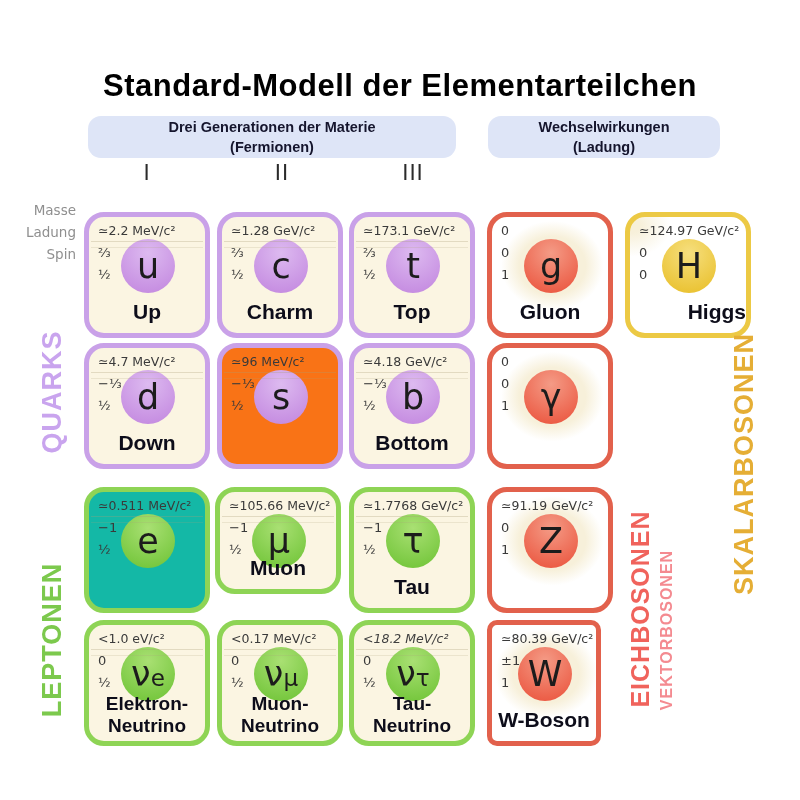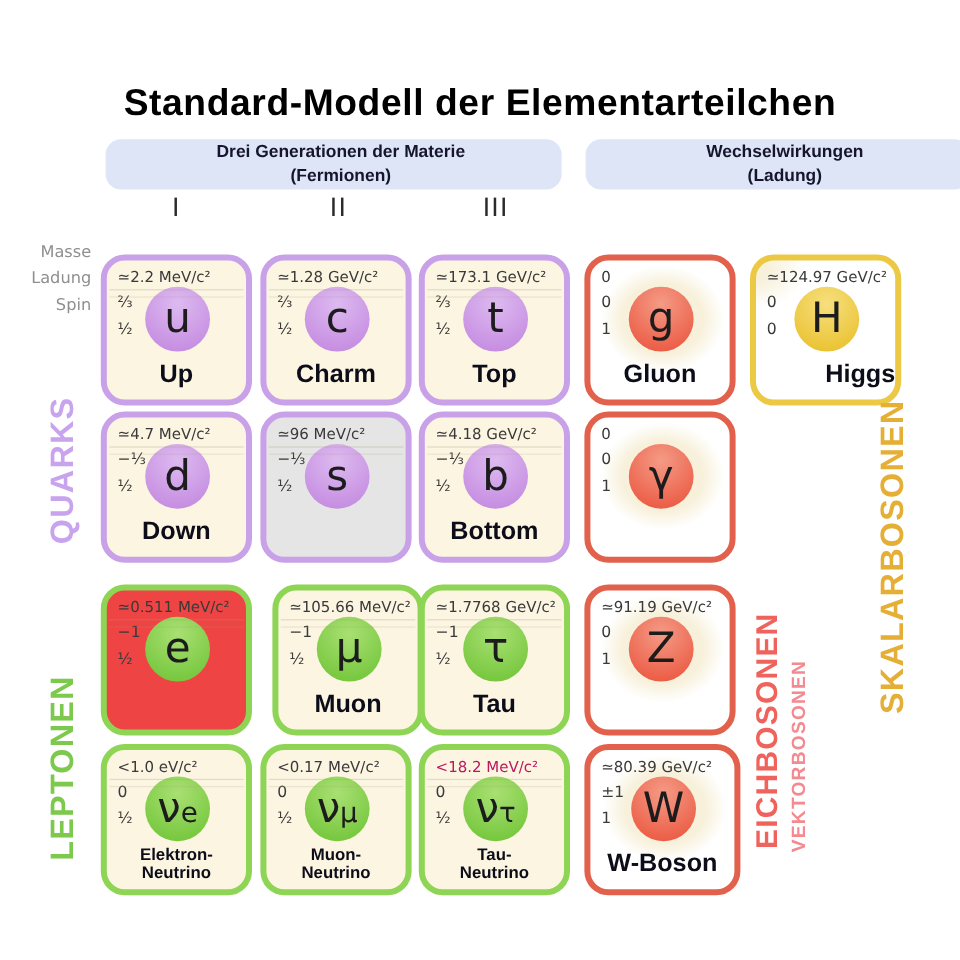--- a/index.html
+++ b/index.html
@@ -9,24 +9,24 @@
   }
   #title{
     position:absolute;top:68px;left:0;right:0;text-align:center;margin:0;
     font-family:"Liberation Sans","DejaVu Sans",sans-serif;
     font-size:31px;font-weight:bold;letter-spacing:0.5px;
   }
   .band{
     position:absolute;top:116px;height:42px;border-radius:13px;
     display:flex;flex-direction:column;justify-content:center;align-items:center;
     font-family:"Liberation Sans","DejaVu Sans",sans-serif;
-    font-weight:bold;font-size:14.5px;line-height:1.38;padding-left:12px;
+    font-weight:bold;font-size:14.5px;line-height:1.38;
   }
   #band-fermions{left:88px;width:368px;}
-  #band-bosons{left:488px;width:308px;}
+  #band-bosons{left:488px;width:232px;}
   .gen{
     position:absolute;top:161px;width:60px;text-align:center;
     font-size:21px;letter-spacing:1px;
   }
   .prop{
     position:absolute;left:0;width:76px;text-align:right;font-size:13.5px;
   }
   .card{
     position:absolute;box-sizing:border-box;border:5px solid;border-radius:20px;margin-top:20px;
   }
@@ -42,21 +42,21 @@
     position:absolute;top:22px;width:54px;height:54px;border-radius:50%;
     display:flex;align-items:center;justify-content:center;
   }
   .sym{font-size:35px;color:#1c1c1c;line-height:1;}
   .sym .sub{font-size:0.66em;}
   .pname{
     position:absolute;left:0;right:0;bottom:9px;text-align:center;
     font-family:"Liberation Sans","DejaVu Sans",sans-serif;
     font-weight:bold;font-size:21px;line-height:1.12;
   }
-  .pname.two{font-size:14px;bottom:5px;}
+  .pname.two{font-size:19px;bottom:5px;}
   .vlabel{
     position:absolute;white-space:nowrap;
     transform:translate(-50%,-50%) rotate(-90deg);
     font-family:"Liberation Sans","DejaVu Sans",sans-serif;
     font-weight:bold;letter-spacing:1px;
   }
 </style>
 </head>
 <body>
 
@@ -119,48 +119,48 @@
         <div class="val mass" style="top: 6px; color: rgb(58, 58, 58);">≃4.7 MeV/c²</div>
         <div class="val charge" style="top: 28px; color: rgb(58, 58, 58);">−⅓</div>
         <div class="val spin" style="top: 50px; color: rgb(58, 58, 58);">½</div>
         <div class="circle" style="left: calc(50% - 26px); background: radial-gradient(circle at 50% 26%, rgb(221, 186, 240), rgb(193, 132, 222));">
           <span class="sym">d</span>
         </div>
         <div class="pname" style="color: rgb(13, 13, 26);">
           <div>Down</div>
         </div>
       </div>
-      <div class="card quark" style="left: 217px; top: 323px; width: 126px; height: 126px; border-color: rgb(201, 161, 232); background: #e5e5e5;">
+      <div class="card quark" style="left: 217px; top: 323px; width: 126px; height: 126px; border-color: rgb(201, 161, 232); background: #f97316;">
         <div class="val mass" style="top: 6px; color: rgb(58, 58, 58);">≃96 MeV/c²</div>
         <div class="val charge" style="top: 28px; color: rgb(58, 58, 58);">−⅓</div>
         <div class="val spin" style="top: 50px; color: rgb(58, 58, 58);">½</div>
         <div class="circle" style="left: calc(50% - 26px); background: radial-gradient(circle at 50% 26%, rgb(221, 186, 240), rgb(193, 132, 222));">
           <span class="sym">s</span>
         </div>
       </div>
       <div class="card quark" style="left: 349px; top: 323px; width: 126px; height: 126px; border-color: rgb(201, 161, 232); background: rgb(251, 245, 226);">
         <div class="val mass" style="top: 6px; color: rgb(58, 58, 58);">≃4.18 GeV/c²</div>
         <div class="val charge" style="top: 28px; color: rgb(58, 58, 58);">−⅓</div>
         <div class="val spin" style="top: 50px; color: rgb(58, 58, 58);">½</div>
         <div class="circle" style="left: calc(50% - 26px); background: radial-gradient(circle at 50% 26%, rgb(221, 186, 240), rgb(193, 132, 222));">
           <span class="sym">b</span>
         </div>
         <div class="pname" style="color: rgb(13, 13, 26);">
           <div>Bottom</div>
         </div>
       </div>
-      <div class="card lepton" style="left: 84px; top: 467px; width: 126px; height: 126px; border-color: rgb(142, 212, 85); background: #ef4444;">
+      <div class="card lepton" style="left: 84px; top: 467px; width: 126px; height: 126px; border-color: rgb(142, 212, 85); background: #14b8a6;">
         <div class="val mass" style="top: 6px; color: rgb(58, 58, 58);">≃0.511 MeV/c²</div>
         <div class="val charge" style="top: 28px; color: rgb(58, 58, 58);">−1</div>
         <div class="val spin" style="top: 50px; color: rgb(58, 58, 58);">½</div>
         <div class="circle" style="left: calc(50% - 26px); background: radial-gradient(circle at 50% 26%, rgb(169, 224, 115), rgb(108, 194, 51));">
           <span class="sym">e</span>
         </div>
       </div>
-      <div class="card lepton" style="left: 227px; top: 467px; width: 126px; height: 126px; border-color: rgb(142, 212, 85); background: rgb(251, 245, 226);">
+      <div class="card lepton" style="left: 215px; top: 467px; width: 126px; height: 107px; border-color: rgb(142, 212, 85); background: rgb(251, 245, 226);">
         <div class="val mass" style="top: 6px; color: rgb(58, 58, 58);">≃105.66 MeV/c²</div>
         <div class="val charge" style="top: 28px; color: rgb(58, 58, 58);">−1</div>
         <div class="val spin" style="top: 50px; color: rgb(58, 58, 58);">½</div>
         <div class="circle" style="left: calc(50% - 26px); background: radial-gradient(circle at 50% 26%, rgb(169, 224, 115), rgb(108, 194, 51));">
           <span class="sym">μ</span>
         </div>
         <div class="pname" style="color: rgb(13, 13, 26);">
           <div>Muon</div>
         </div>
       </div>
@@ -193,21 +193,21 @@
         <div class="val spin" style="top: 50px; color: rgb(58, 58, 58);">½</div>
         <div class="circle" style="left: calc(50% - 26px); background: radial-gradient(circle at 50% 26%, rgb(169, 224, 115), rgb(108, 194, 51));">
           <span class="sym">ν<span class="sub">μ</span></span>
         </div>
         <div class="pname two" style="color: rgb(13, 13, 26);">
           <div>Muon-</div>
           <div>Neutrino</div>
         </div>
       </div>
       <div class="card lepton" style="left: 349px; top: 600px; width: 126px; height: 126px; border-color: rgb(142, 212, 85); background: rgb(251, 245, 226);">
-        <div class="val mass" style="top: 6px; color: #be185d;">&lt;18.2 MeV/c²</div>
+        <div class="val mass" style="top: 6px; color: #404040; font-style: italic;">&lt;18.2 MeV/c²</div>
         <div class="val charge" style="top: 28px; color: rgb(58, 58, 58);">0</div>
         <div class="val spin" style="top: 50px; color: rgb(58, 58, 58);">½</div>
         <div class="circle" style="left: calc(50% - 26px); background: radial-gradient(circle at 50% 26%, rgb(169, 224, 115), rgb(108, 194, 51));">
           <span class="sym">ν<span class="sub">τ</span></span>
         </div>
         <div class="pname two" style="color: rgb(13, 13, 26);">
           <div>Tau-</div>
           <div>Neutrino</div>
         </div>
       </div>
@@ -231,21 +231,21 @@
         </div>
       </div>
       <div class="card gauge" style="left: 487px; top: 467px; width: 126px; height: 126px; border-color: rgb(226, 97, 76); background: radial-gradient(64px 56px at 52% 42%, rgb(247, 240, 218) 52%, rgb(255, 255, 255) 80%);">
         <div class="val mass" style="top: 6px; color: rgb(58, 58, 58);">≃91.19 GeV/c²</div>
         <div class="val charge" style="top: 28px; color: rgb(58, 58, 58);">0</div>
         <div class="val spin" style="top: 50px; color: rgb(58, 58, 58);">1</div>
         <div class="circle" style="left: calc(50% - 26px); background: radial-gradient(circle at 50% 26%, rgb(244, 155, 134), rgb(234, 79, 56));">
           <span class="sym">Z</span>
         </div>
       </div>
-      <div class="card gauge" style="left: 487px; top: 600px; width: 130px; height: 126px; border-color: rgb(226, 97, 76); background: radial-gradient(64px 56px at 52% 42%, rgb(247, 240, 218) 52%, rgb(255, 255, 255) 80%);">
+      <div class="card gauge" style="left: 487px; top: 600px; width: 114px; height: 126px; border-color: rgb(226, 97, 76); background: radial-gradient(64px 56px at 52% 42%, rgb(247, 240, 218) 52%, rgb(255, 255, 255) 80%); border-radius: 10px;">
         <div class="val mass" style="top: 6px; color: rgb(58, 58, 58);">≃80.39 GeV/c²</div>
         <div class="val charge" style="top: 28px; color: rgb(58, 58, 58);">±1</div>
         <div class="val spin" style="top: 50px; color: rgb(58, 58, 58);">1</div>
         <div class="circle" style="left: calc(50% - 26px); background: radial-gradient(circle at 50% 26%, rgb(244, 155, 134), rgb(234, 79, 56));">
           <span class="sym">W</span>
         </div>
         <div class="pname" style="color: rgb(13, 13, 26);">
           <div>W-Boson</div>
         </div>
       </div>

